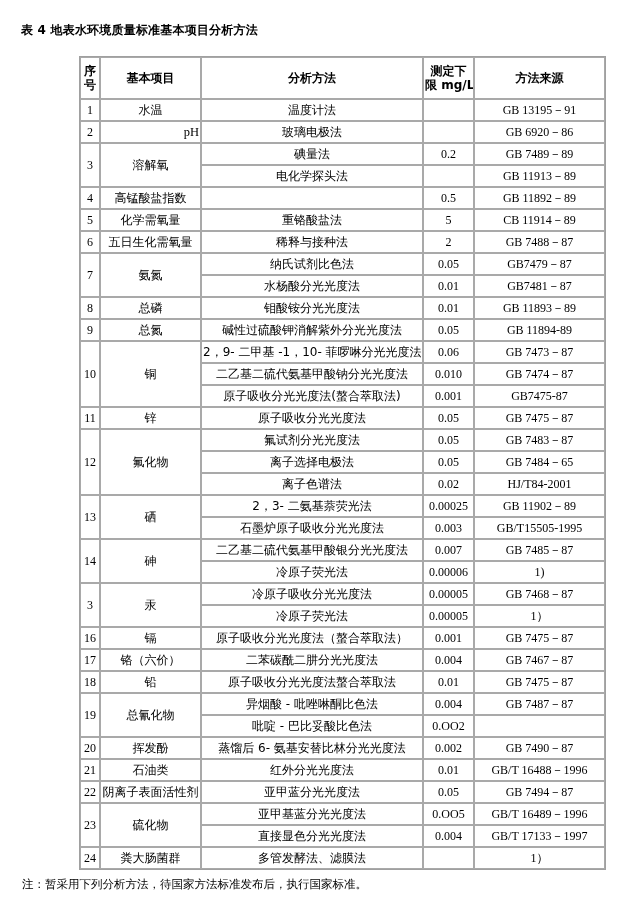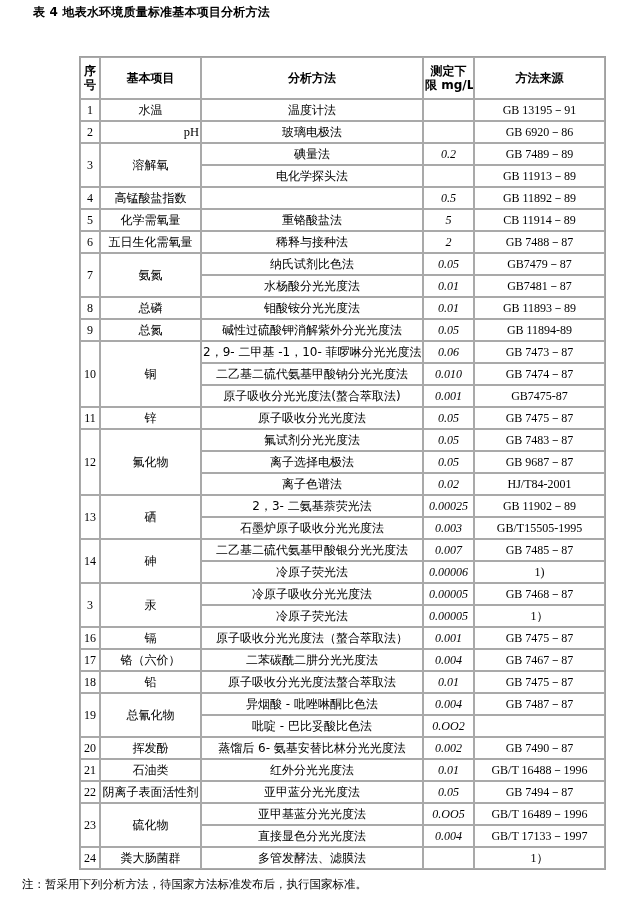--- a/index.html
+++ b/index.html
@@ -1,23 +1,23 @@
 <!DOCTYPE html>
 <html><head>
 <meta charset="utf-8">
 <style>
   html, body { margin: 0; padding: 0; background: #ffffff; }
   body {
     width: 618px; height: 907px; position: relative; overflow: hidden;
     font-family: "Liberation Serif", "DejaVu Serif", serif; color: #000;
   }
   .title {
-    position: absolute; left: 21px; top: 4px;
+    position: absolute; left: 21px; top: 22px;
     font-family: "DejaVu Sans", "Liberation Sans", sans-serif;
-    font-size: 12px; font-weight: bold; letter-spacing: 0.2px; margin-left: 12px;
+    font-size: 12px; font-weight: bold; letter-spacing: 0.2px;
   }
   table.std {
     position: absolute; left: 79px; top: 56px;
     border-collapse: separate; border-spacing: 0;
     border: 1px solid #a0a0a0;
     table-layout: fixed;
     width: 525px;
   }
   table.std td, table.std th {
     border: 1px solid #a9a9a9;
@@ -39,21 +39,21 @@
   }
   th.h-limit { font-size: 11px; line-height: 15px; margin-top: 46px; }
   th.h-seq { line-height: 16px; }
   td.seq { text-align: left; padding-left: 3px; font-size: 12px; }
   td.item, td.method {
     font-family: "DejaVu Sans", "Liberation Sans", sans-serif;
     font-size: 11.5px;
     margin-left: 43px;
   }
   td.item.latin { font-family: "Liberation Serif", serif; font-size: 12.5px; text-align: right; }
-  td.limit { font-size: 12px; font-style: italic; }
+  td.limit { font-size: 12px; }
   td.source { font-size: 12px; }
   .note {
     position: absolute; left: 22px; top: 877px;
     font-family: "DejaVu Sans", "Liberation Sans", sans-serif;
     font-size: 11.5px;
     text-align: right;
   }
   col.c-seq { width: 20px; }
   col.c-item { width: 101px; }
   col.c-method { width: 222px; }
@@ -183,21 +183,21 @@
       <tr>
         <td class="seq" rowspan="3">12</td>
         <td class="item" rowspan="3">氟化物</td>
         <td class="method">氟试剂分光光度法</td>
         <td class="limit">0.05</td>
         <td class="source">GB 7483－87</td>
       </tr>
       <tr>
         <td class="method">离子选择电极法</td>
         <td class="limit">0.05</td>
-        <td class="source">GB 9687－87</td>
+        <td class="source">GB 7484－65</td>
       </tr>
       <tr>
         <td class="method">离子色谱法</td>
         <td class="limit">0.02</td>
         <td class="source">HJ/T84-2001</td>
       </tr>
       <tr>
         <td class="seq" rowspan="2">13</td>
         <td class="item" rowspan="2">硒</td>
         <td class="method">2，3- 二氨基萘荧光法</td>

